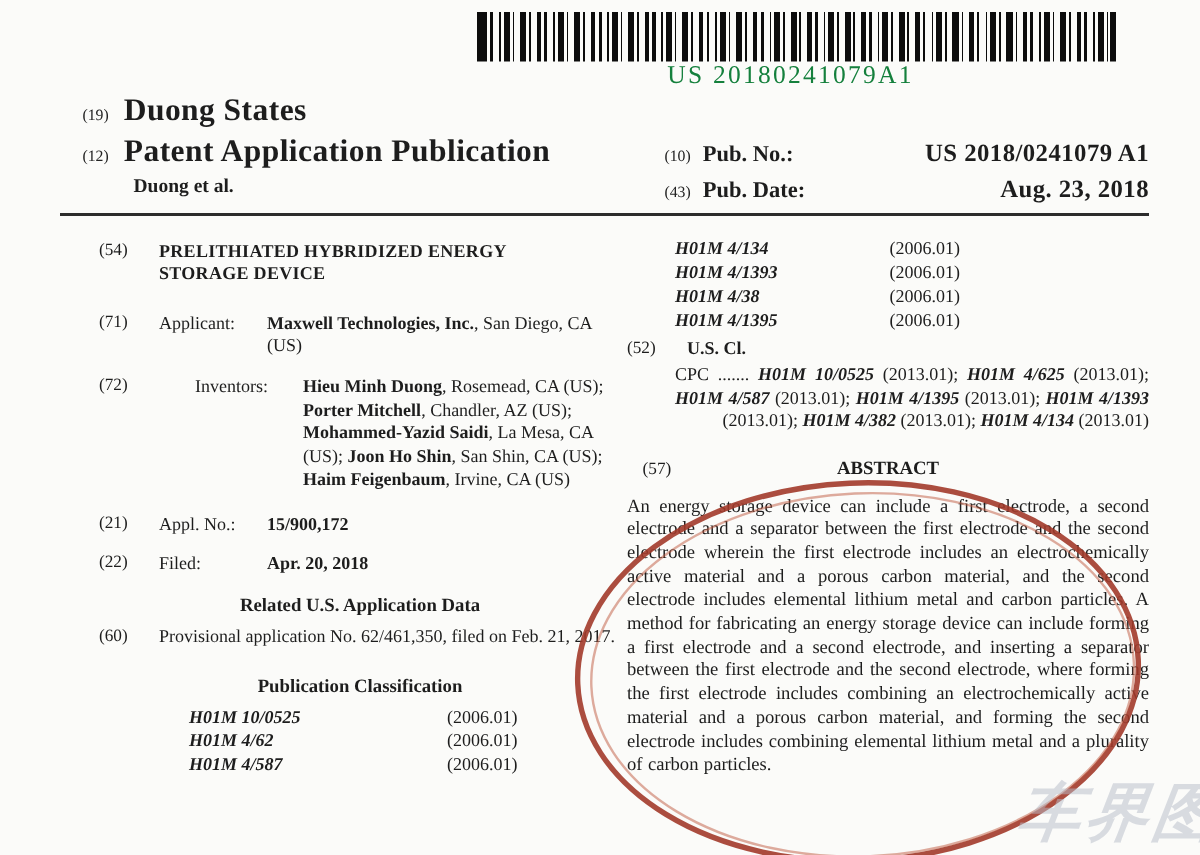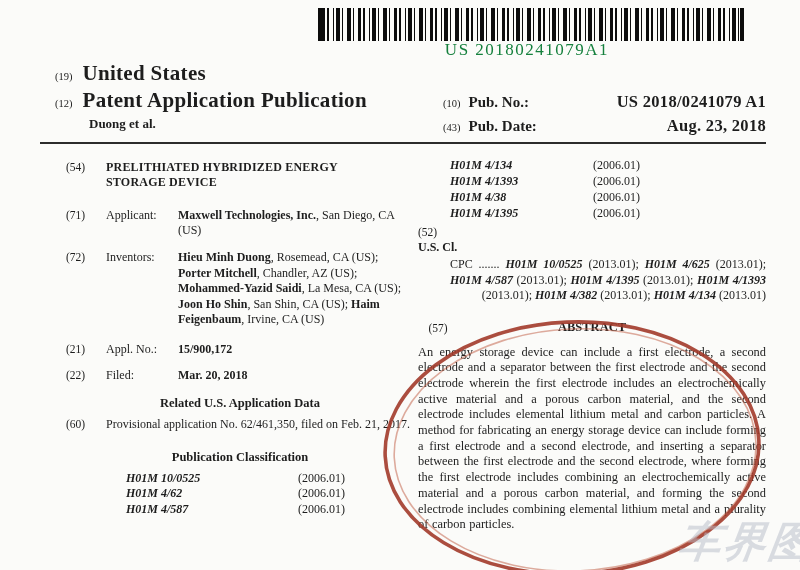--- a/index.html
+++ b/index.html
@@ -41,34 +41,34 @@
   .col-left{left:66px;top:160px;width:348px;}
   .col-right{left:418px;top:157px;width:348px;}
   .item{display:flex;align-items:flex-start;}
   .inum{width:40px;flex:none;font-size:11.5px;}
   .title-item{margin-bottom:18px;}
   .title-text{font-weight:bold;letter-spacing:.2px;width:274px;line-height:15px;}
   .lbl-val{display:flex;flex:1;}
   .lbl{width:72px;flex:none;}
   .val{flex:1;}
   .applicant-item{margin-bottom:12px;}
-  .inventors-item{margin-bottom:14px;line-height:15.5px;}
+  .inventors-item{margin-bottom:14px;line-height:15.5px;gap:24px;}
   .appl-item{margin-bottom:11px;}
   .filed-item{margin-bottom:13px;justify-content:flex-end;}
   b.name{font-weight:bold;}
   .center-heading{text-align:center;font-weight:bold;font-size:12.5px;margin-bottom:6px;}
   .prov-item{margin-bottom:18px;}
   .intcl-item{margin-bottom:0;}
   .cls-row{display:flex;line-height:15.5px;}
   .col-left .cls-row{padding-left:60px;}
   .col-left .cls-code{width:172px;flex:none;}
   .col-right .cls-row{padding-left:32px;line-height:16px;}
   .col-right .cls-code{width:143px;flex:none;}
   .ci{font-weight:bold;font-style:italic;}
-  .uscl-item{margin-top:4px;margin-bottom:2px;flex-direction:column;}
+  .uscl-item{margin-top:4px;margin-bottom:2px;}
   .cpc-block{
     margin-left:32px;width:316px;line-height:15.5px;
     text-align:justify;text-align-last:right;margin-bottom:16px;
   }
   .abs-head{position:relative;text-align:center;font-weight:bold;font-size:12.5px;margin-bottom:10px;}
   .abs-head .inum{position:absolute;left:0;top:1px;font-weight:normal;}
   .abs-text{text-align:justify;font-size:12.4px;line-height:15.7px;word-spacing:.5px;}
   
   .annot{position:absolute;left:0;top:0;pointer-events:none;}
   .watermark{
@@ -82,21 +82,21 @@
 <body>
 
 <div class="page">
 
   <div class="barcode"></div>
   <div class="barcode-text">US 20180241079A1</div>
 
   <div class="hdr-left">
     <div class="hdr-row">
       <span class="pnum">(19)</span>
-      <span class="hdr-big">United States</span>
+      <span class="hdr-big">Duong States</span>
     </div>
     <div class="hdr-row">
       <span class="pnum">(12)</span>
       <span class="hdr-big">Patent Application Publication</span>
     </div>
     <div class="byline">Duong et al.</div>
   </div>
 
   <div class="hdr-right">
     <div class="pub-row">
@@ -141,21 +141,21 @@
       <div class="lbl-val">
         <span class="lbl">Appl. No.:</span>
         <b class="name">15/900,172</b>
       </div>
     </div>
 
     <div class="item filed-item">
       <span class="inum">(22)</span>
       <div class="lbl-val">
         <span class="lbl">Filed:</span>
-        <b class="name">Mar. 20, 2018</b>
+        <b class="name">Apr. 20, 2018</b>
       </div>
     </div>
 
     <div class="center-heading">Related U.S. Application Data</div>
 
     <div class="item prov-item">
       <span class="inum">(60)</span>
       <span class="val">Provisional application No. 62/461,350, filed on Feb. 21, 2017.</span>
     </div>
 

